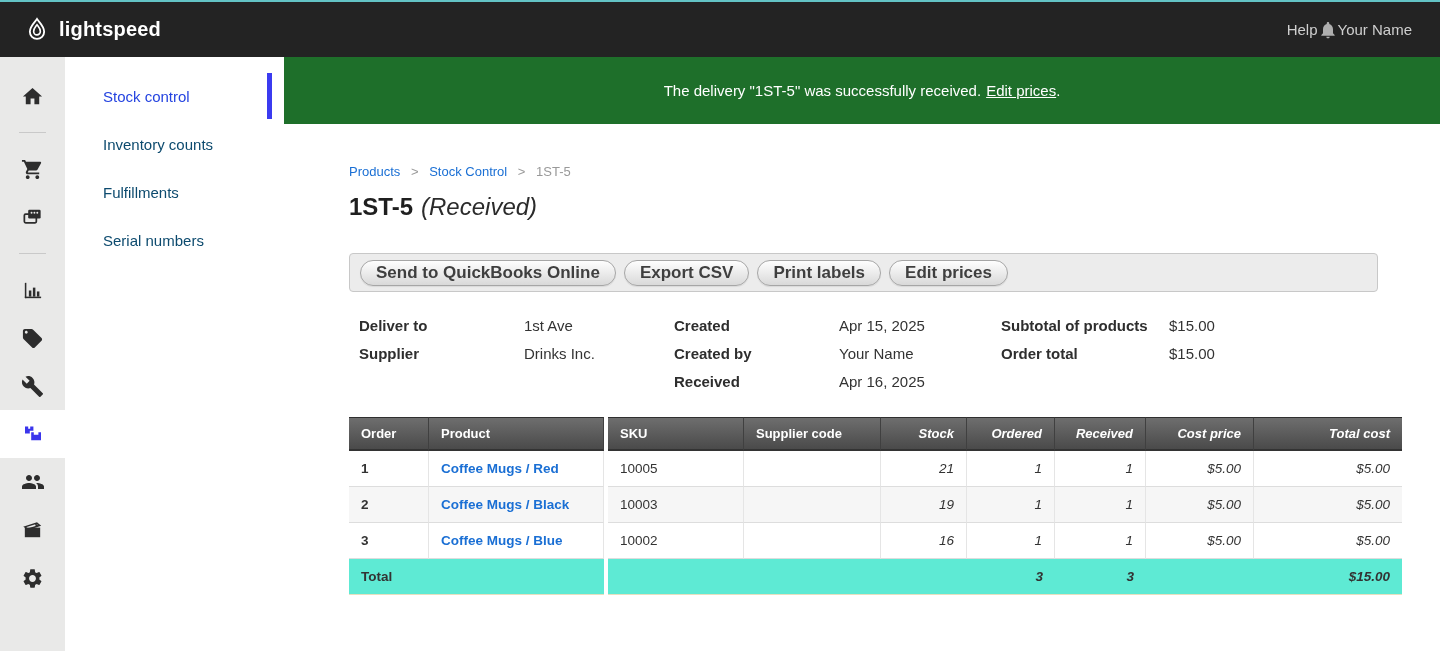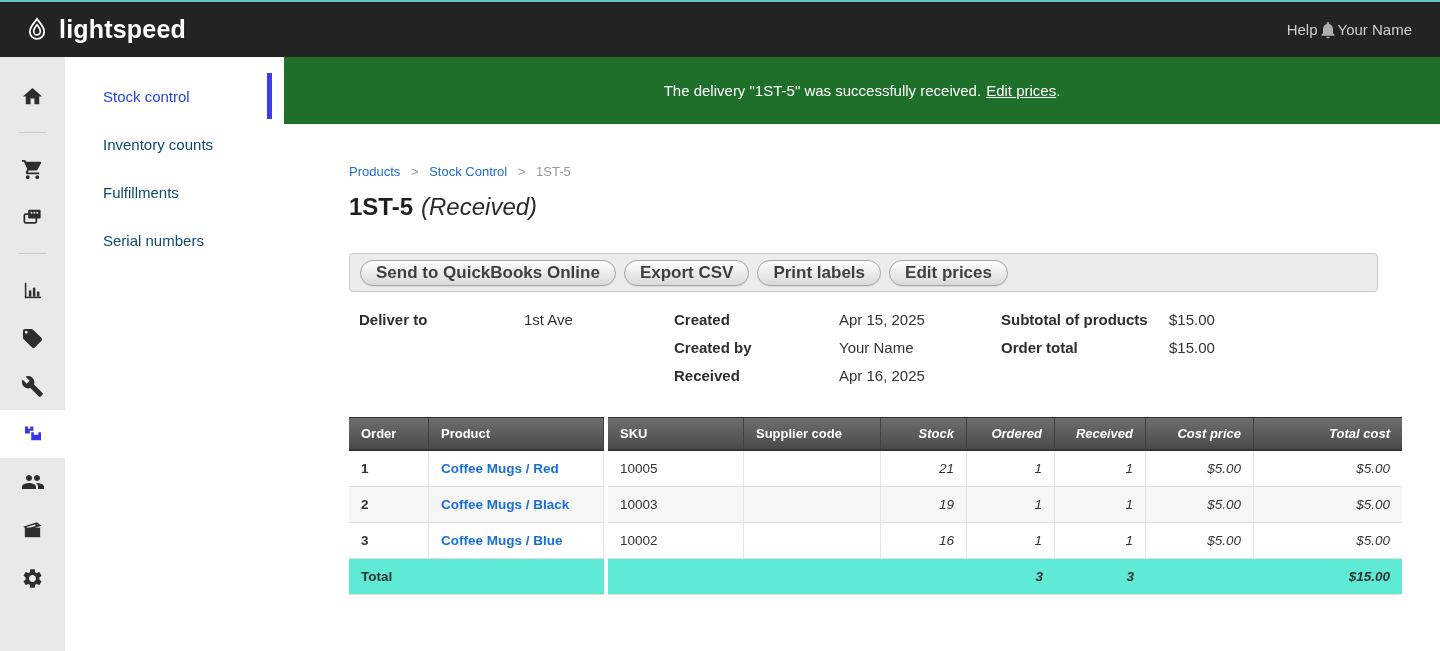--- a/index.html
+++ b/index.html
@@ -7,21 +7,21 @@
   body { font-family:"Liberation Sans","DejaVu Sans",sans-serif; background:#fff; color:#333; }
 
   .screen { width:1440px; height:651px; display:flex; flex-direction:column; }
 
   
   .topbar { height:57px; background:#232323; border-top:2px solid #63c3c5;
             display:flex; align-items:center; justify-content:space-between;
             padding:0 28px 0 24px; flex:0 0 auto; }
   .logo { display:flex; align-items:center; gap:9px; cursor:pointer; }
   .logo svg { display:block; }
-  .logo-text { color:#fff; font-size:25px; font-weight:700; letter-spacing:.2px; }
+  .logo-text { color:#fff; font-size:20px; font-weight:700; letter-spacing:.2px; }
   .topbar-right { display:flex; align-items:center; }
   .topbar-link { color:#cfcfcf; font-size:15px; cursor:pointer; }
   .bell { display:flex; align-items:center; cursor:pointer; }
 
   
   .body { flex:1 1 auto; display:flex; min-height:0;gap:12px; }
 
   
   .iconbar { width:65px; background:#e9e9e8; padding-top:15px; flex:0 0 auto; }
   .icon-item { height:48px; display:flex; align-items:center; justify-content:center; cursor:pointer; }
@@ -60,21 +60,21 @@
              display:flex; align-items:center; padding:0 10px; margin-bottom:15px; }
   .tb-btn { height:26px; padding:0 15px; margin-right:8px; border:1px solid #a6a6a6;
             border-radius:14px; background:linear-gradient(#fefefe,#d9d9d9);
             font-family:inherit; font-size:17px; font-weight:700; color:#3f3f3f;
             box-shadow:0 1px 1px rgba(0,0,0,.08); cursor:pointer; }
 
   
   .details { display:flex; padding:4px 0 0 10px; margin-bottom:22px; }
   .d-col { display:flex; flex-direction:column; }
   .d-col1 { width:315px; } .d-col2 { width:327px; } .d-col3 { flex:1; }
-  .d-row { display:flex; height:28px; align-items:flex-start; font-size:15px; }
+  .d-row { display:flex; height:28px; align-items:center; font-size:15px; }
   .d-label { font-weight:700; color:#2e2e2e; }
   .d-col1 .d-label { width:165px; } .d-col2 .d-label { width:165px; } .d-col3 .d-label { width:168px; }
   .d-value { color:#333; }
 
   
   .grid-table { display:grid;
       grid-template-columns:80px 175px 4px 136px 137px 86px 88px 91px 108px 148px;
       grid-template-rows:34px 36px 36px 36px 36px; width:1053px; }
   .th { background:linear-gradient(#6e6e6e,#4a4a4a); color:#fff; font-size:13px; font-weight:700;
         display:flex; align-items:center; border-top:1px solid #2f2f2f; border-bottom:2px solid #333;
@@ -225,20 +225,24 @@
           <button class="tb-btn">Print labels</button>
           <button class="tb-btn">Edit prices</button>
         </div>
 
         <div class="details">
           <div class="d-col d-col1">
             <div class="d-row">
                 <span class="d-label">Deliver to</span>
                 <span class="d-value">1st Ave</span>
               </div>
+            <div class="d-row">
+                <span class="d-label">Supplier</span>
+                <span class="d-value">Drinks Inc.</span>
+              </div>
           </div>
           <div class="d-col d-col2">
             <div class="d-row">
                 <span class="d-label">Created</span>
                 <span class="d-value">Apr 15, 2025</span>
               </div>
             <div class="d-row">
                 <span class="d-label">Created by</span>
                 <span class="d-value">Your Name</span>
               </div>

